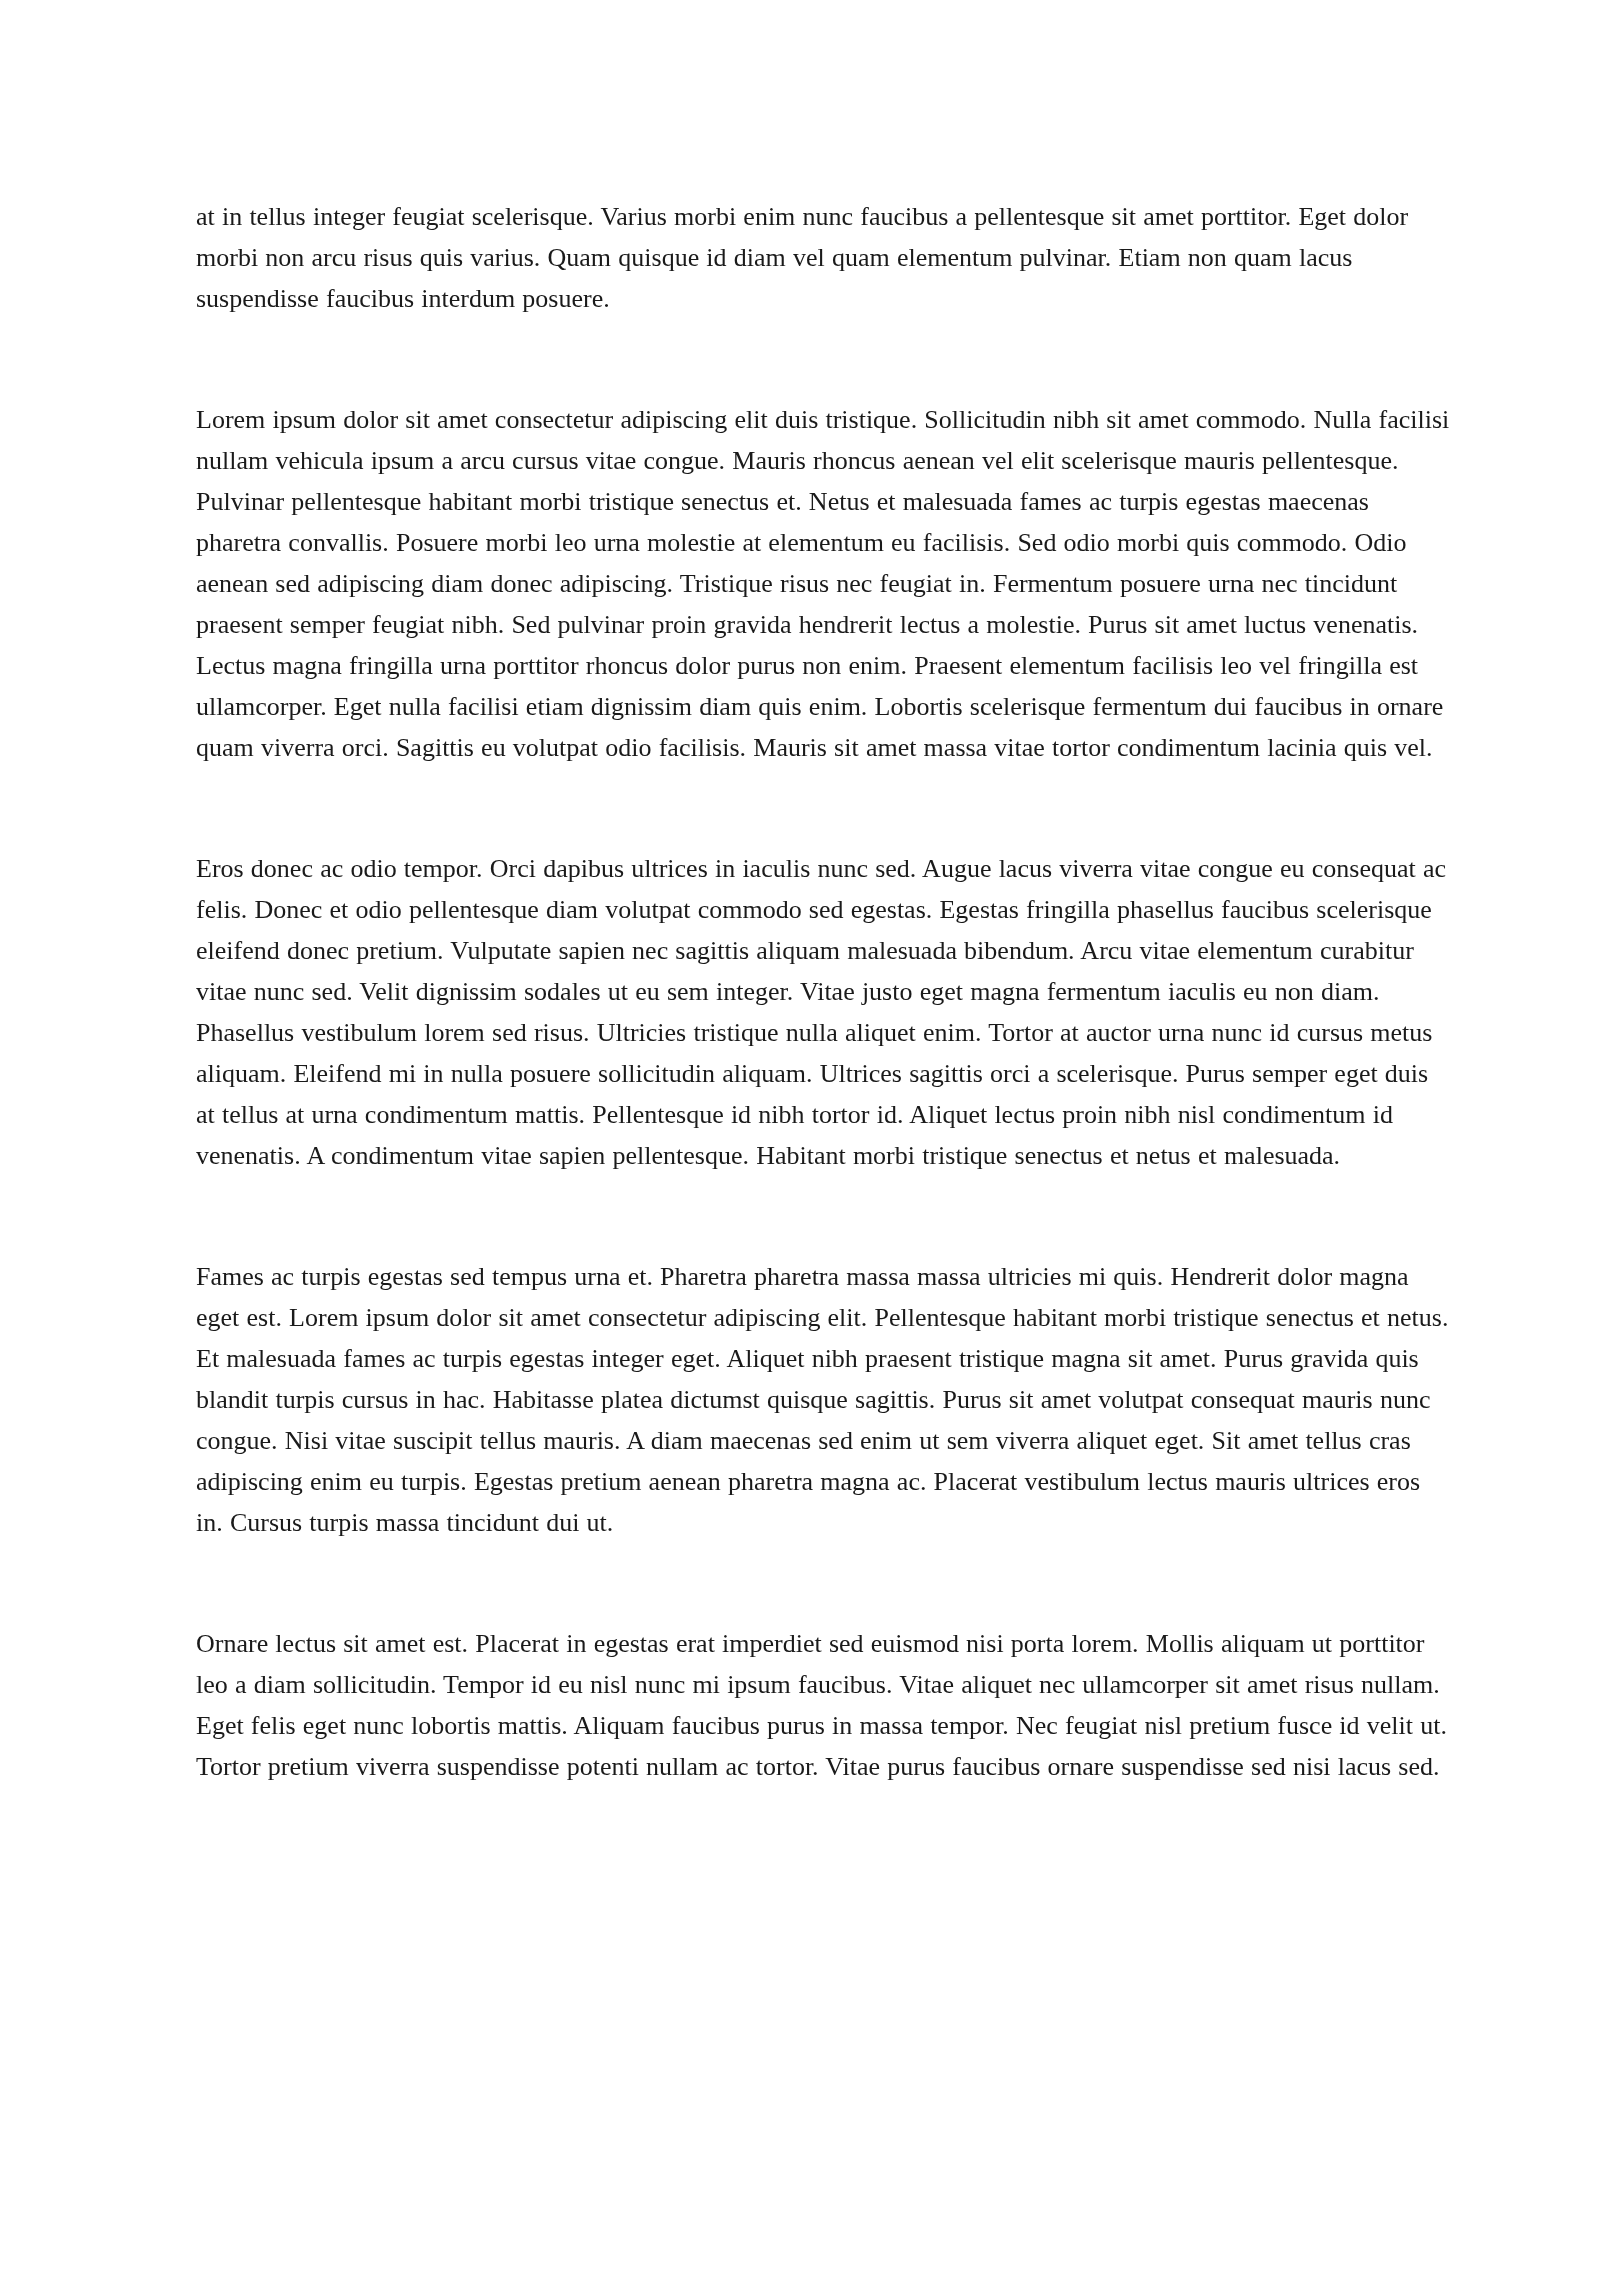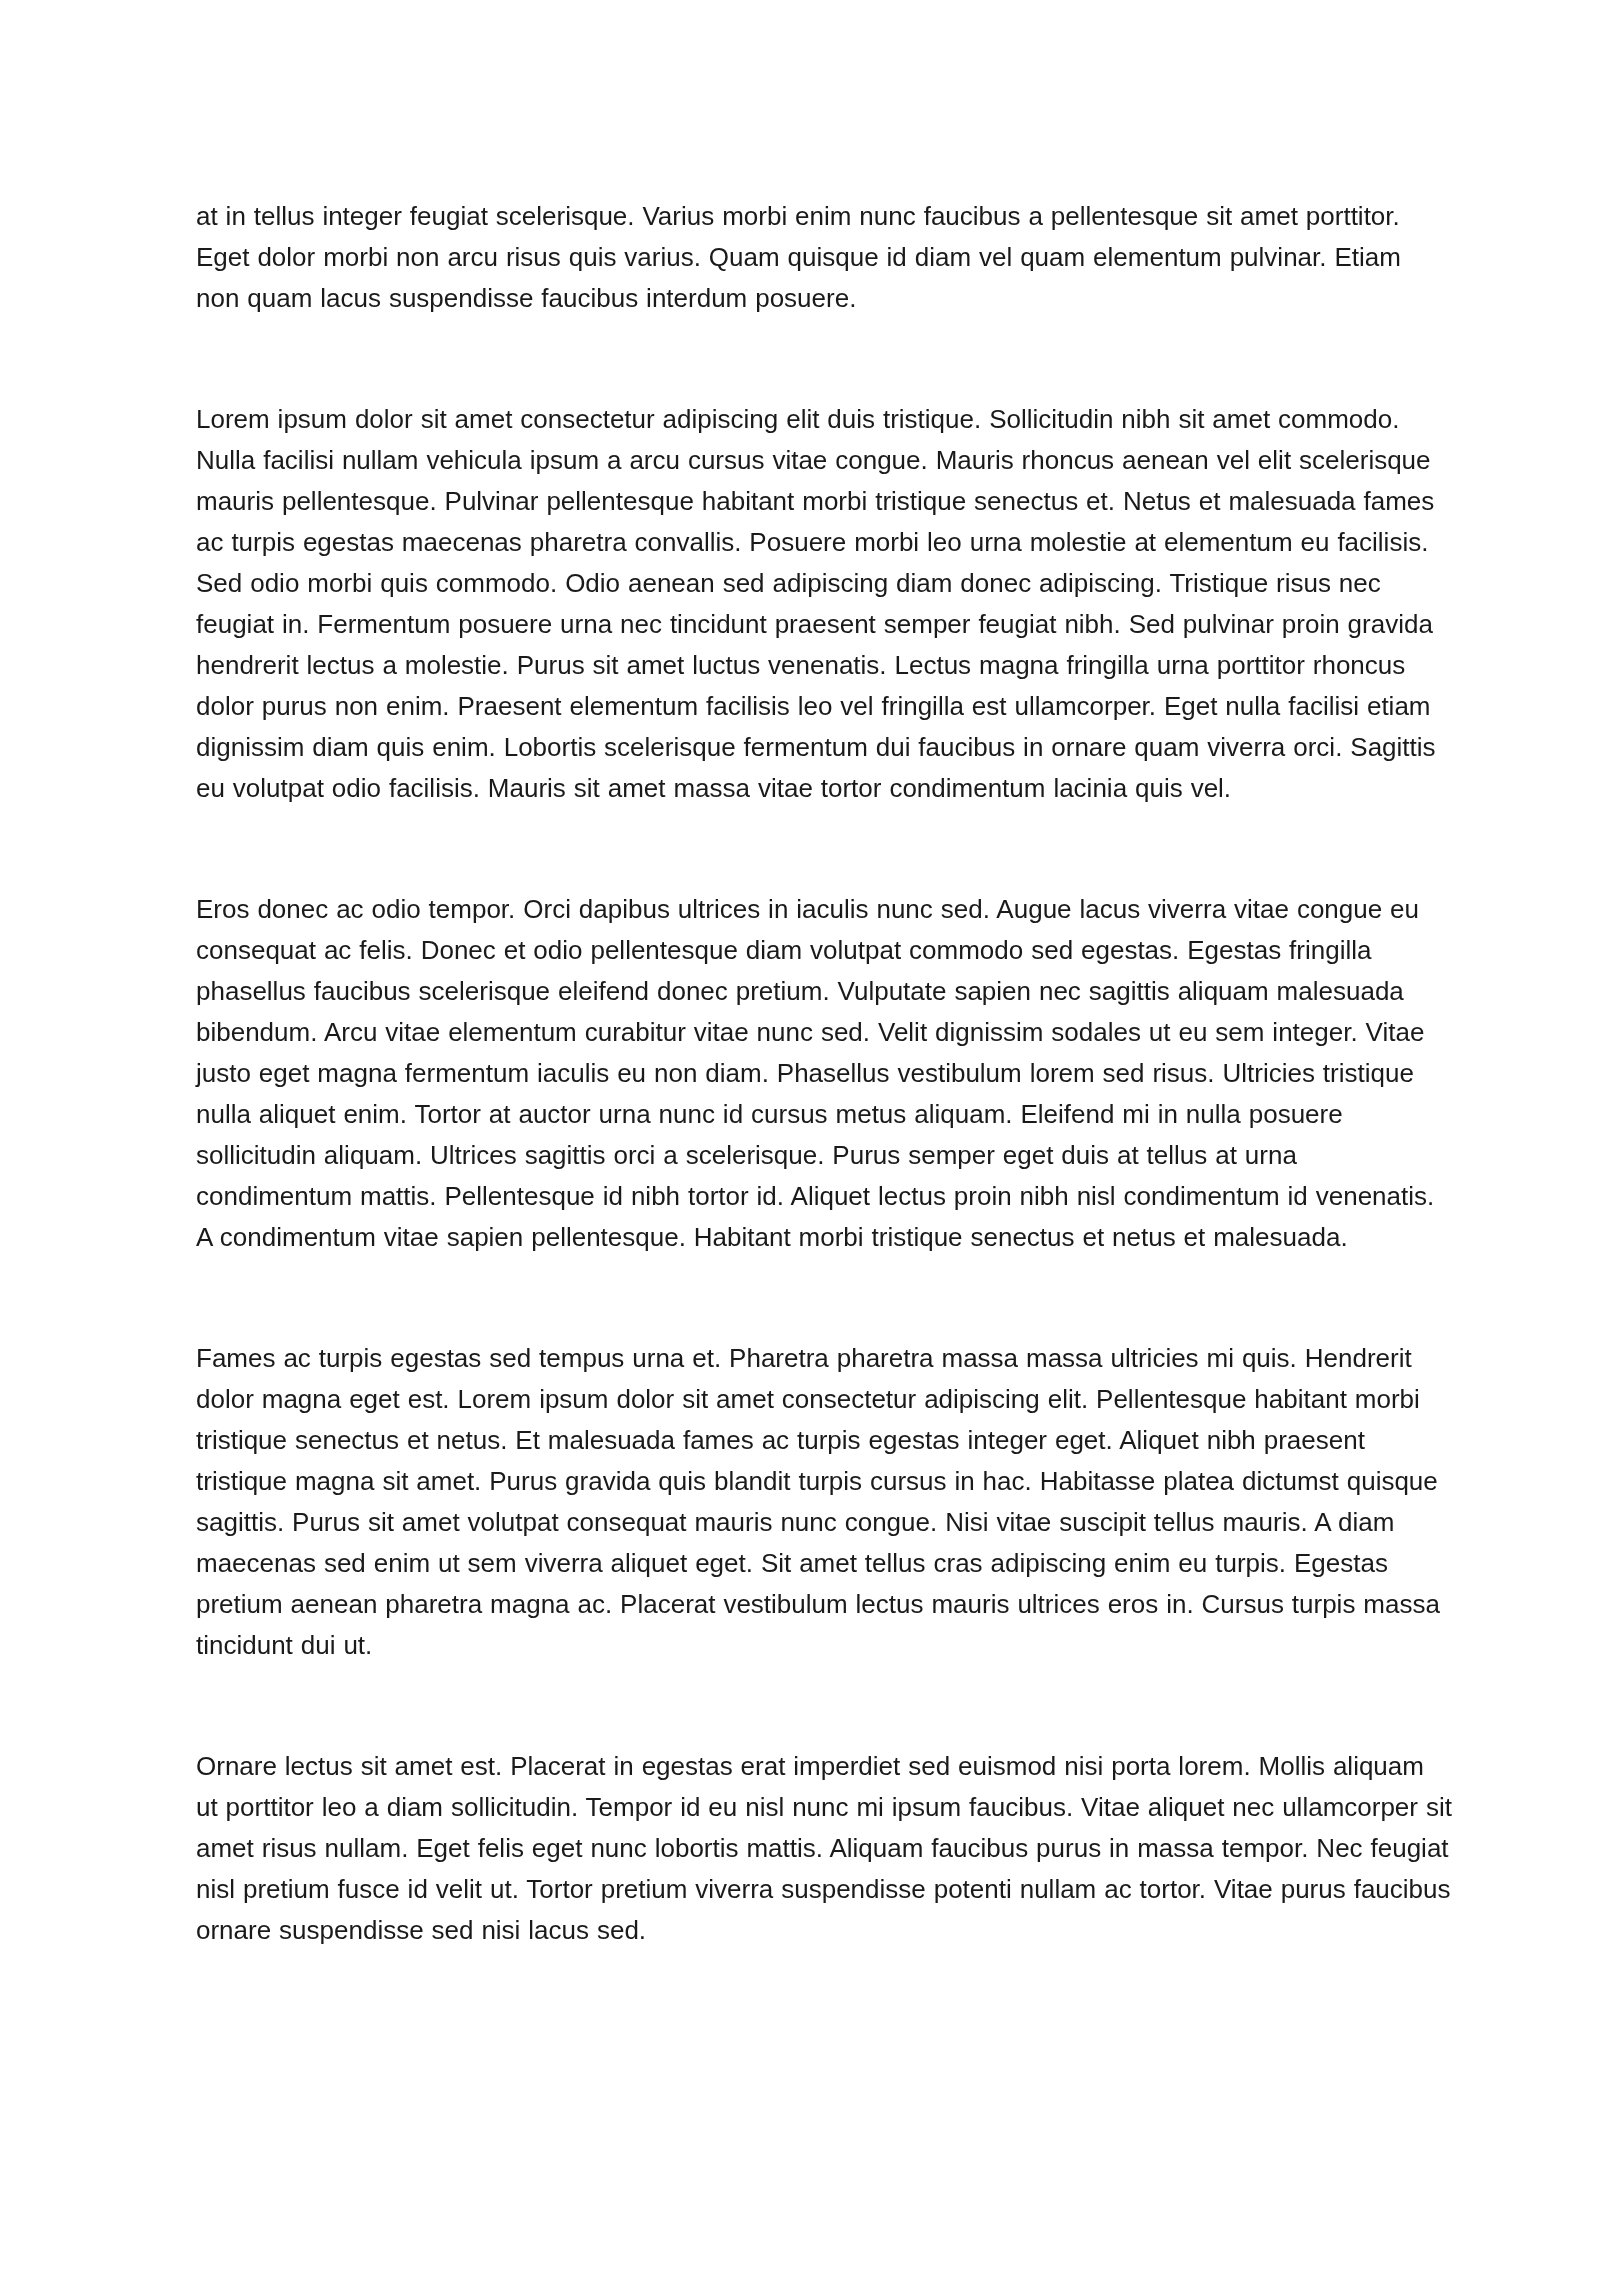--- a/index.html
+++ b/index.html
@@ -11,21 +11,21 @@
     width: 1623px;
     height: 2295px;
     overflow: hidden;
   }
   .page {
     box-sizing: border-box;
     width: 1623px;
     height: 2295px;
     background: #ffffff;
     padding: 196px 171px 0 196px;
-    font-family: Liberation Sans, sans-serif;
+    font-family: Liberation Serif, serif;
     font-size: 26px;
     line-height: 41px;
     letter-spacing: 0px;
     color: #1a1a1a;
     text-align: left;
   }
   .page p {
     margin: 0 0 80px 0;
     padding: 0;
     word-spacing: 0.7px;

